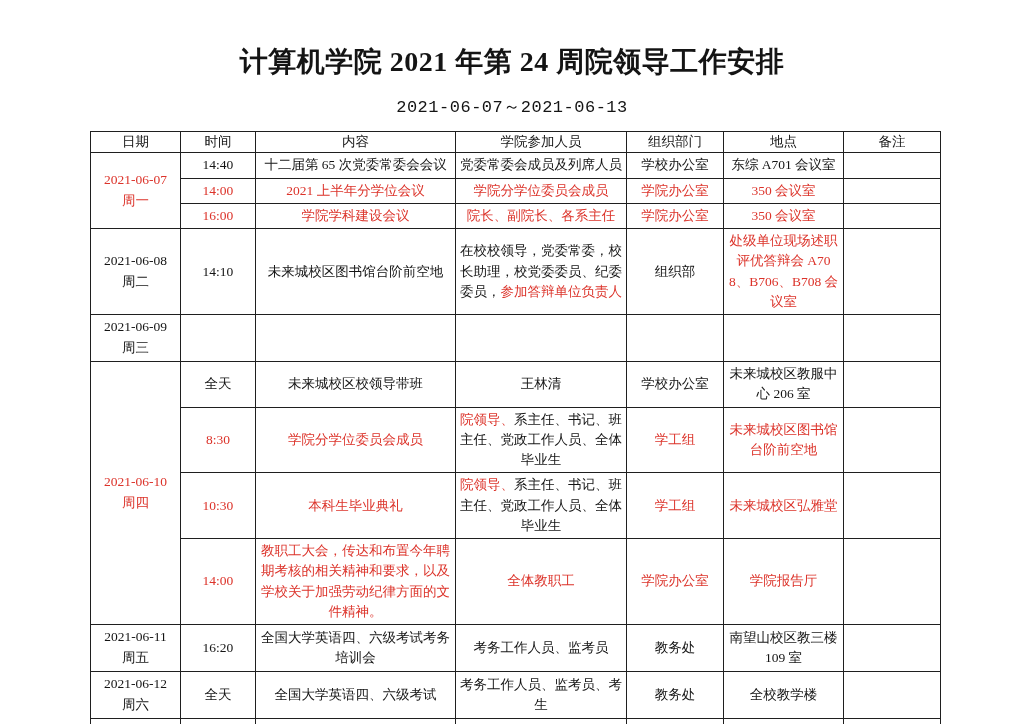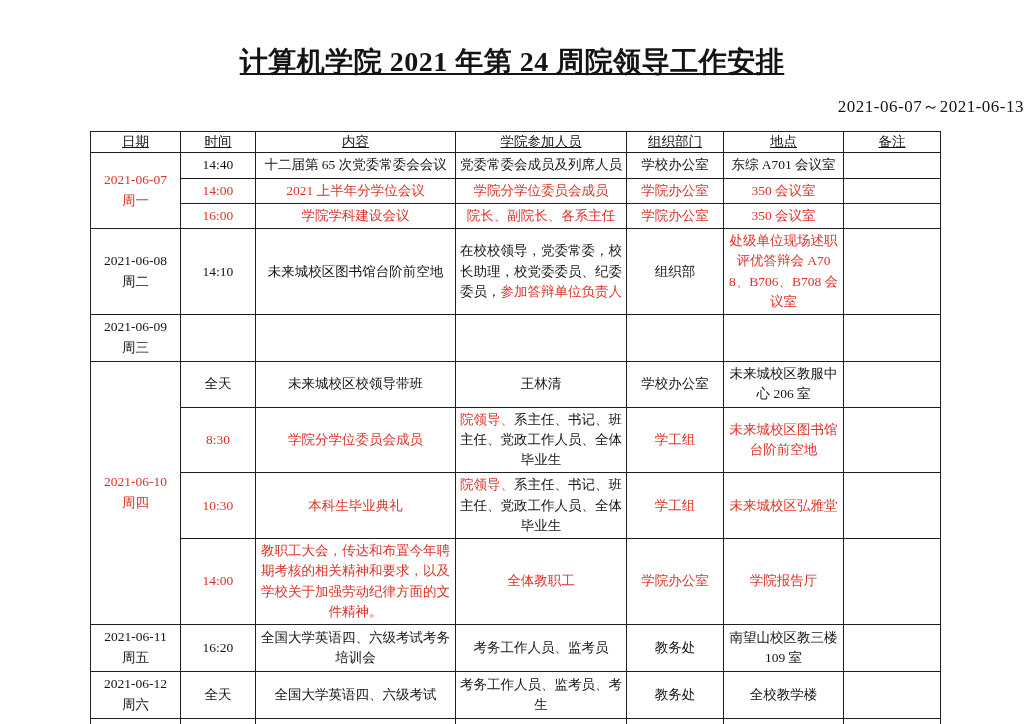--- a/index.html
+++ b/index.html
@@ -15,27 +15,27 @@
     padding-top: 46px;
     overflow: hidden;
   }
   .title {
     margin: 0;
     text-align: center;
     font-size: 28px;
     font-weight: bold;
     letter-spacing: 0.5px;
     line-height: 1.15;
-    text-decoration: underline;
   }
   .subtitle {
     margin-top: 17px;
-    text-align: right;
+    text-align: center;
     font-size: 17px;
     letter-spacing: 0.5px;
+    font-family: Liberation Mono, monospace;
   }
   table.schedule {
     border-collapse: collapse;
     table-layout: fixed;
     width: 850px;
     margin: 13px 0 0 90px;
   }
   .schedule th, .schedule td {
     border: 1px solid var(--line);
     text-align: center;
@@ -43,21 +43,20 @@
     font-size: 13.5px;
     line-height: 1.5;
     padding: 2px 4px;
     overflow: hidden;
     word-break: break-all;
   }
   .schedule th {
     font-weight: normal;
     height: 19px;
     padding: 0 2px;
-    text-decoration: underline;
   }
   .schedule td { height: 21px; }
   .red { color: var(--red); }
   .date-cell div { line-height: 1.55; }
 </style>
 </head>
 <body>
 
 <div class="page">
   <h1 class="title">计算机学院 2021 年第 24 周院领导工作安排</h1>

